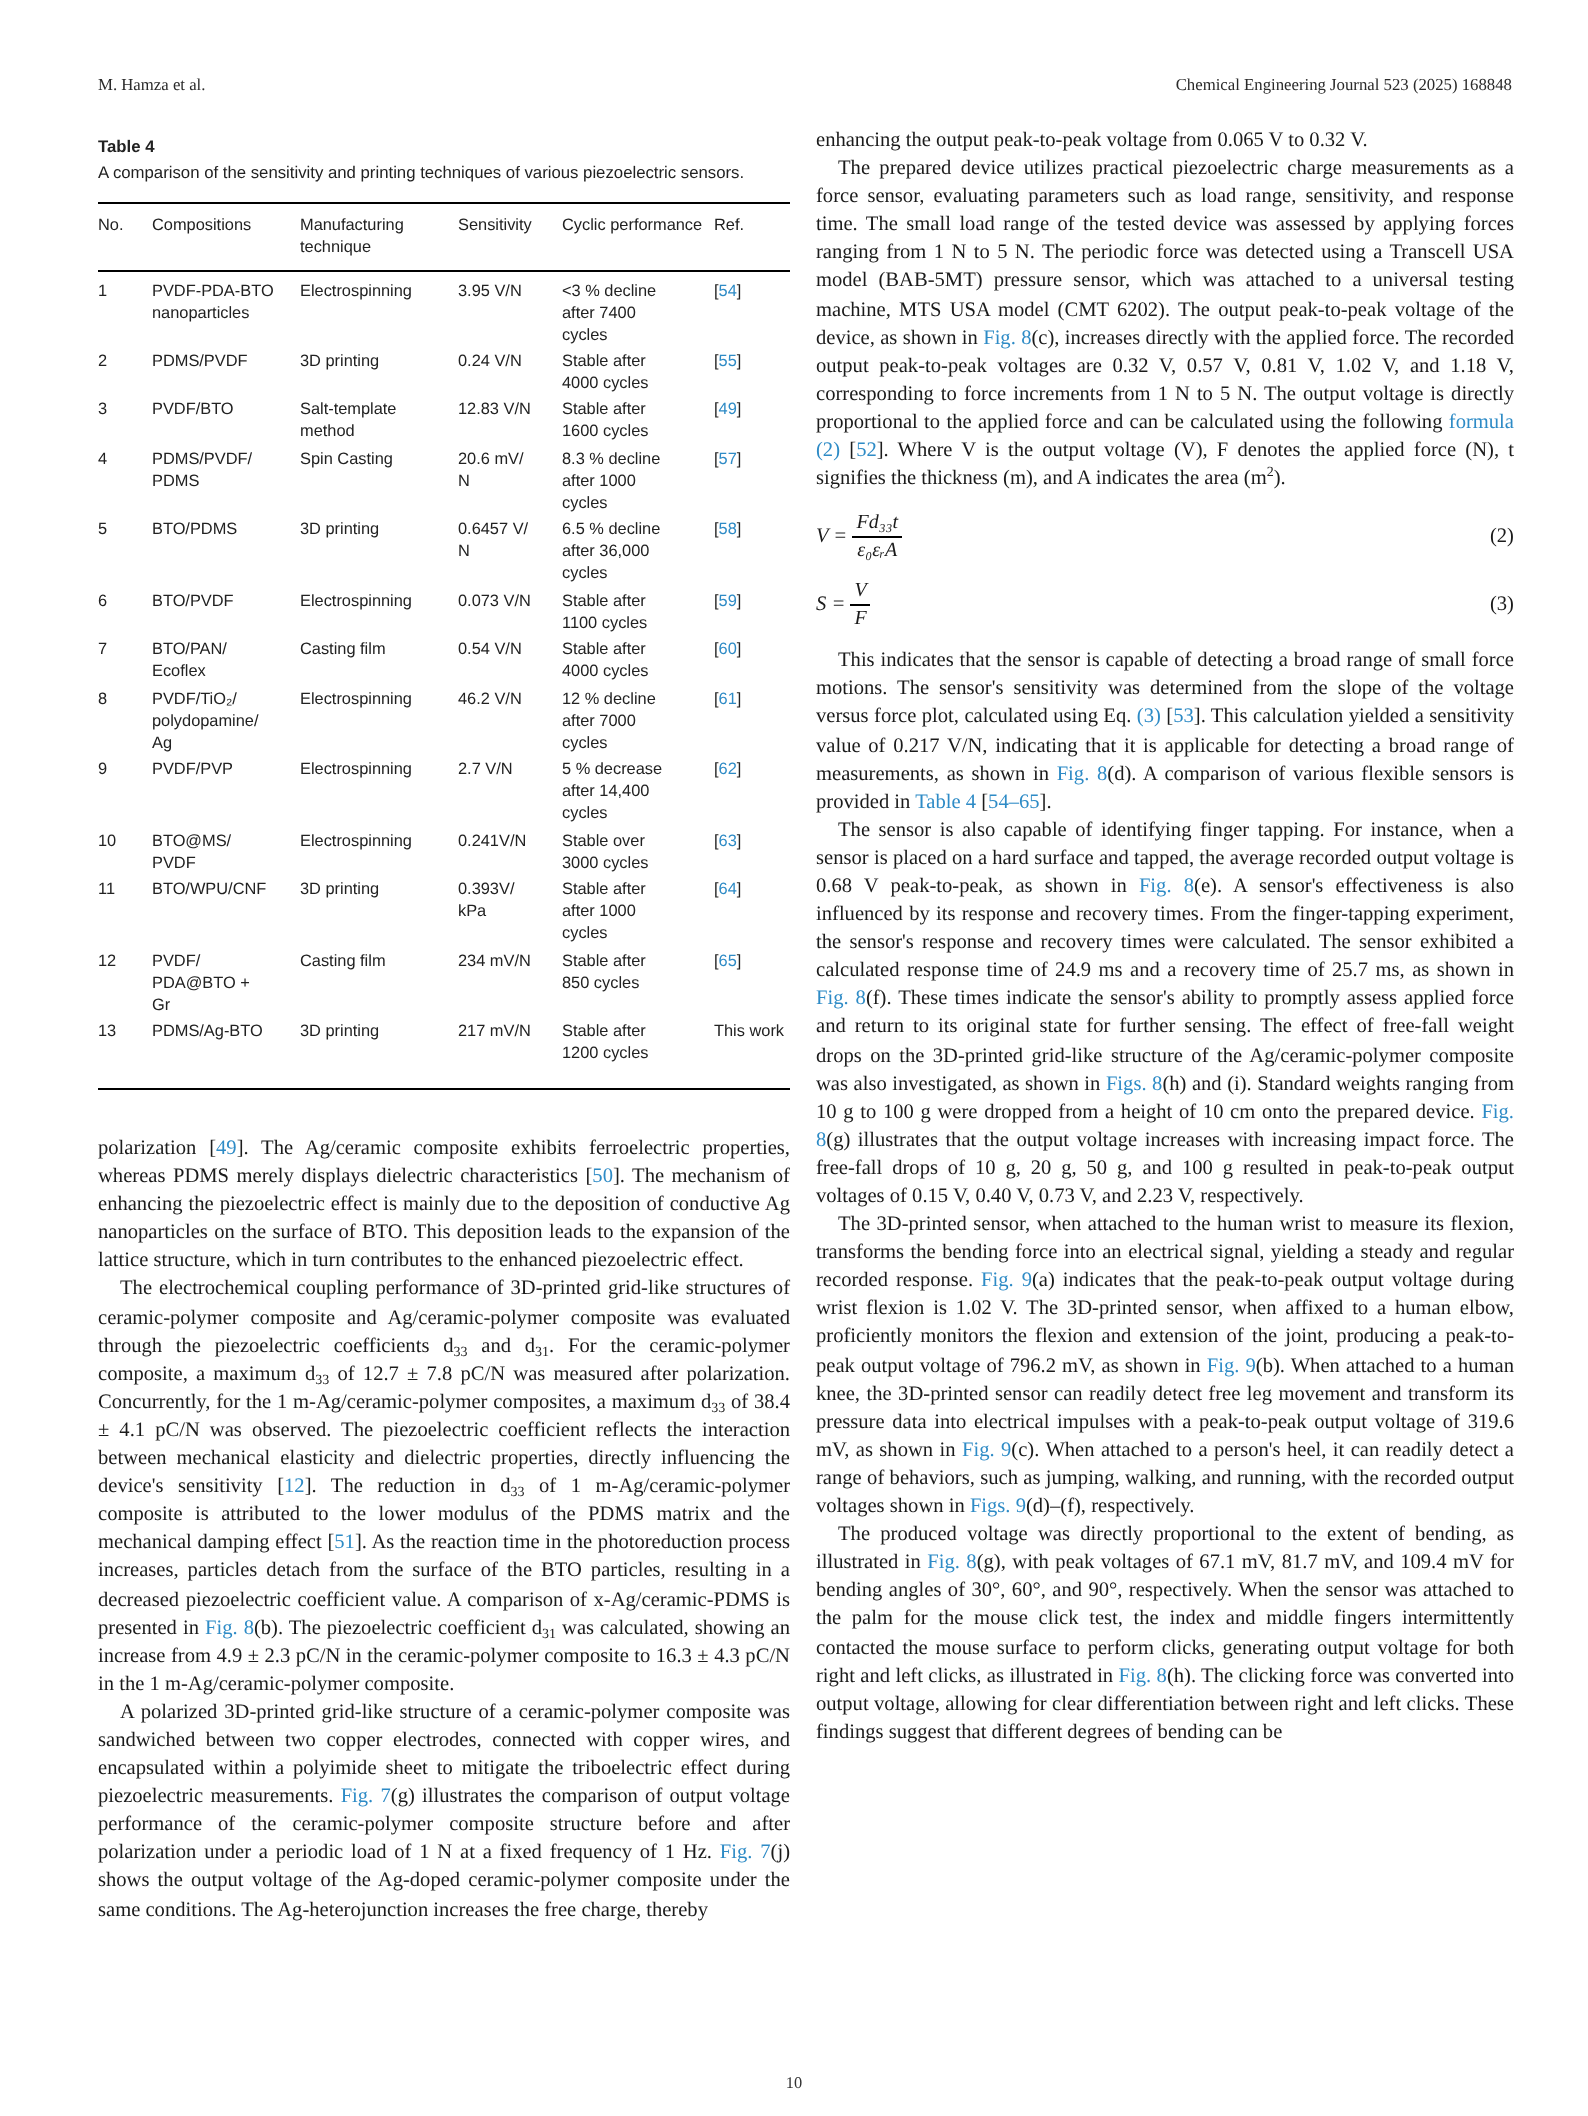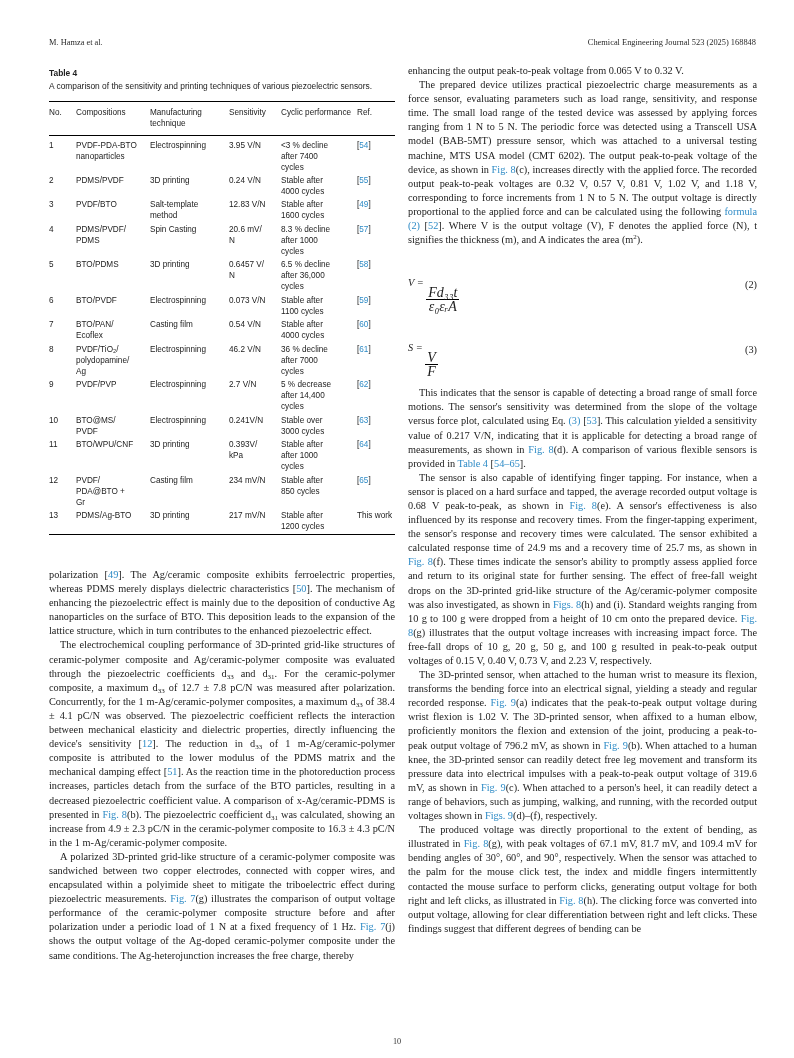--- a/index.html
+++ b/index.html
@@ -18,31 +18,31 @@
 
   .tbl-label{font-family:"Liberation Sans","DejaVu Sans",sans-serif;font-size:8.4px;font-weight:bold;margin:2px 0 3px 0;color:#222;}
   .tbl-caption{font-family:"Liberation Sans","DejaVu Sans",sans-serif;font-size:8.4px;line-height:11.5px;color:#222;margin:0 0 8px 0;}
 
   table.t4{width:346px;border-collapse:collapse;table-layout:fixed;
     font-family:"Liberation Sans","DejaVu Sans",sans-serif;font-size:8.2px;line-height:11px;color:#222;
     border-top:1px solid #000;border-bottom:1px solid #000;}
   table.t4 thead td{border-bottom:1px solid #000;padding:5px 2px 6px 0;vertical-align:top;margin-top:24px;}
   table.t4 tbody td{padding:1.2px 2px 1.3px 0;vertical-align:top;white-space:pre-line;}
   table.t4 tbody tr:first-child td{padding-top:4px;}
-  table.t4 tbody tr:last-child td{padding-bottom:2px;}
+  table.t4 tbody tr:last-child td{padding-bottom:12px;}
 
   .para{margin:0;text-align:justify;font-size:10.3px;line-height:14.1px;}
   .para.ind{text-indent:11px;}
   sub{font-size:7px;vertical-align:-2px;line-height:0;}
   sup{font-size:7px;vertical-align:4px;line-height:0;}
   .lnk{color:var(--link,#2e8bc6);}
 
   .equation{display:flex;align-items:center;margin:9px 0 9px 0;font-size:10.3px;}
   .eq-body{font-style:italic;}
-  .frac{display:inline-block;text-align:center;vertical-align:middle;font-size:14px;line-height:11px;margin-top:31px;}
+  .frac{display:inline-block;text-align:center;vertical-align:middle;font-size:10px;line-height:11px;}
   .frac .num{display:block;border-bottom:0.9px solid #000;padding:0 2px 1px 2px;}
   .frac .den{display:block;padding:1px 2px 0 2px;}
   .eq-num{margin-left:auto;font-style:normal;font-size:10.3px;}
 
   .pageno{position:absolute;left:0;right:0;bottom:12px;text-align:center;font-size:8.2px;color:#333;}
 </style>
 </head>
 <body>
 
 <div class="page">
@@ -145,21 +145,21 @@
 4000 cycles</td>
             <td>[<span class="lnk">60</span>]</td>
           </tr>
           <tr>
             <td>8</td>
             <td>PVDF/TiO₂/
 polydopamine/
 Ag</td>
             <td>Electrospinning</td>
             <td>46.2 V/N</td>
-            <td>36 % decline
+            <td>12 % decline
 after 7000
 cycles</td>
             <td>[<span class="lnk">61</span>]</td>
           </tr>
           <tr>
             <td>9</td>
             <td>PVDF/PVP</td>
             <td>Electrospinning</td>
             <td>2.7 V/N</td>
             <td>5 % decrease

